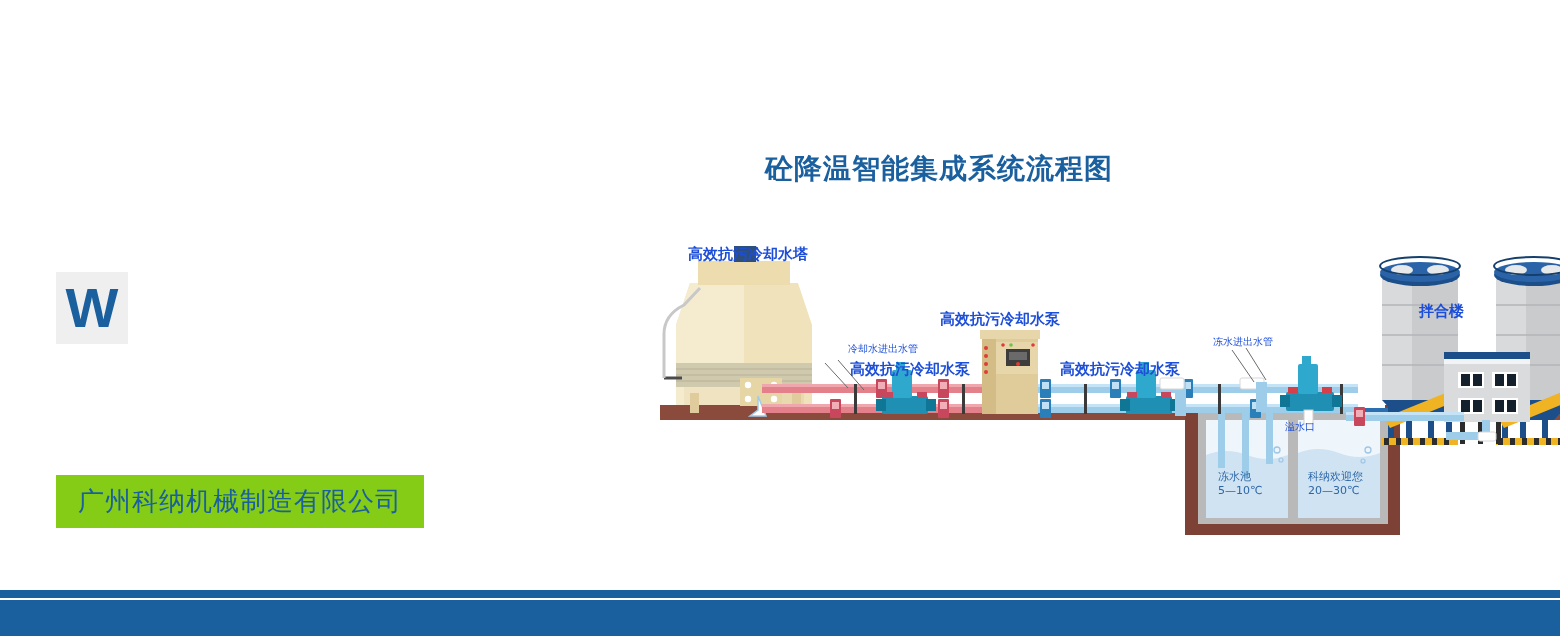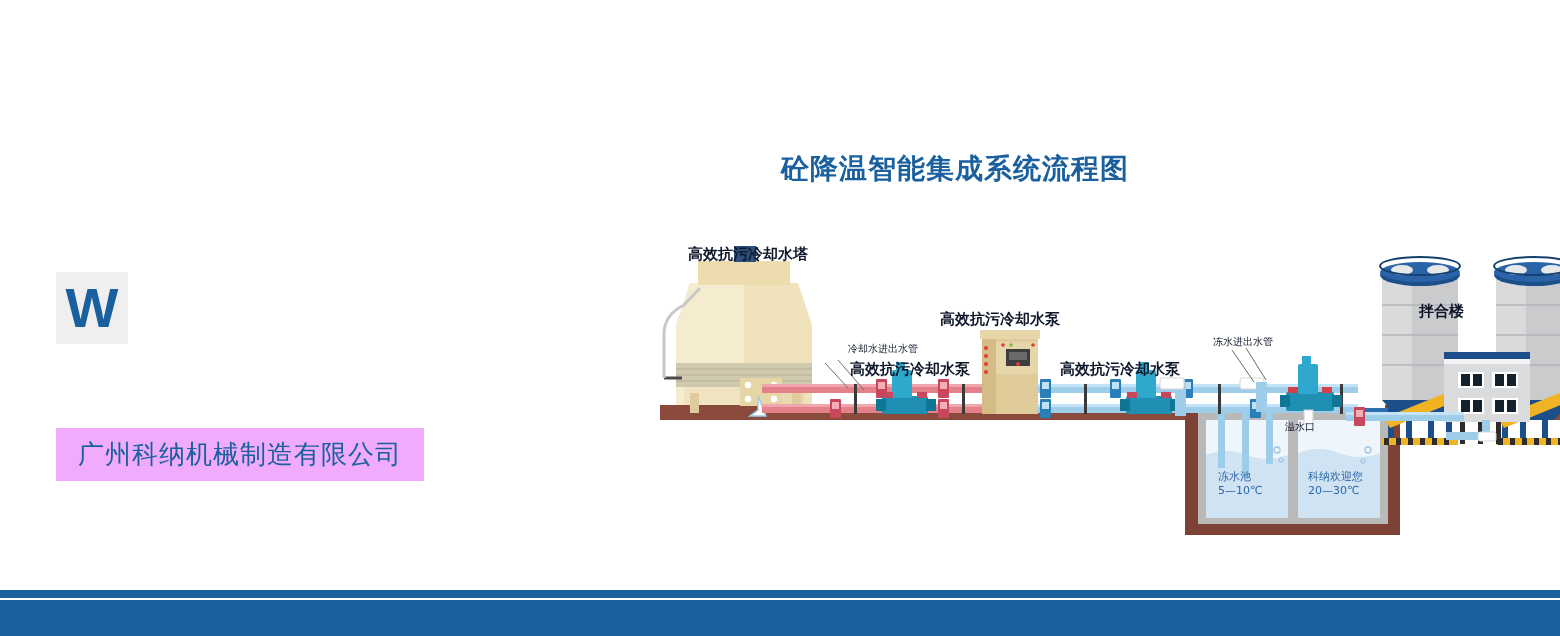--- a/index.html
+++ b/index.html
@@ -20,29 +20,29 @@
 
   .welcome-row{position:absolute;left:56px;top:272px;display:flex;align-items:flex-start;}
   .wbox{width:72px;height:72px;background:#efefef;display:flex;align-items:center;justify-content:center;
         color:#1a5f9e;font-size:56px;font-weight:700;line-height:1;font-family:"Liberation Sans",sans-serif;}
   .welcome-texts{margin-left:22px;}
   .welcome-cn{color:#ffffff;font-size:46px;line-height:1.08;font-weight:400;
                font-family:"DejaVu Sans","Liberation Sans",sans-serif;letter-spacing:2px;}
   .welcome-en{color:#ffffff;font-size:25px;letter-spacing:1.2px;margin-top:8px;font-weight:400;}
 
   .rule{position:absolute;left:56px;top:415px;width:78px;height:5px;background:#ffffff;}
-  .company{position:absolute;left:56px;top:428px;background:#f0abfc;color:#1a5f9e;
+  .company{position:absolute;left:56px;top:475px;background:#84cc16;color:#1a5f9e;
            font-size:26px;padding:9px 22px;font-family:"DejaVu Sans","Liberation Sans",sans-serif;
            letter-spacing:1px;white-space:nowrap;}
 
   
   .diagram{position:absolute;left:640px;top:120px;width:920px;height:430px;}
   .diag-title{position:absolute;left:125px;top:30px;color:#1a5f9e;font-size:28px;font-weight:700;
-              font-family:"DejaVu Sans","Liberation Sans",sans-serif;letter-spacing:1px;white-space:nowrap;margin-left:16px;}
-  .lbl{position:absolute;color:#0f172a;white-space:nowrap;
+              font-family:"DejaVu Sans","Liberation Sans",sans-serif;letter-spacing:1px;white-space:nowrap;}
+  .lbl{position:absolute;color:#1d4ed8;white-space:nowrap;
        font-family:"DejaVu Sans","Liberation Sans",sans-serif;}
   .lbl-lg{font-size:15px;font-weight:700;}
   .lbl-sm{font-size:10px;font-weight:400;}
   .lbl-pool{font-size:11px;text-align:left;line-height:1.25;color:#2c66a8;}
   svg.scene{position:absolute;left:0;top:0;}
 </style>
 </head>
 <body>
 
 <div id="stage">

